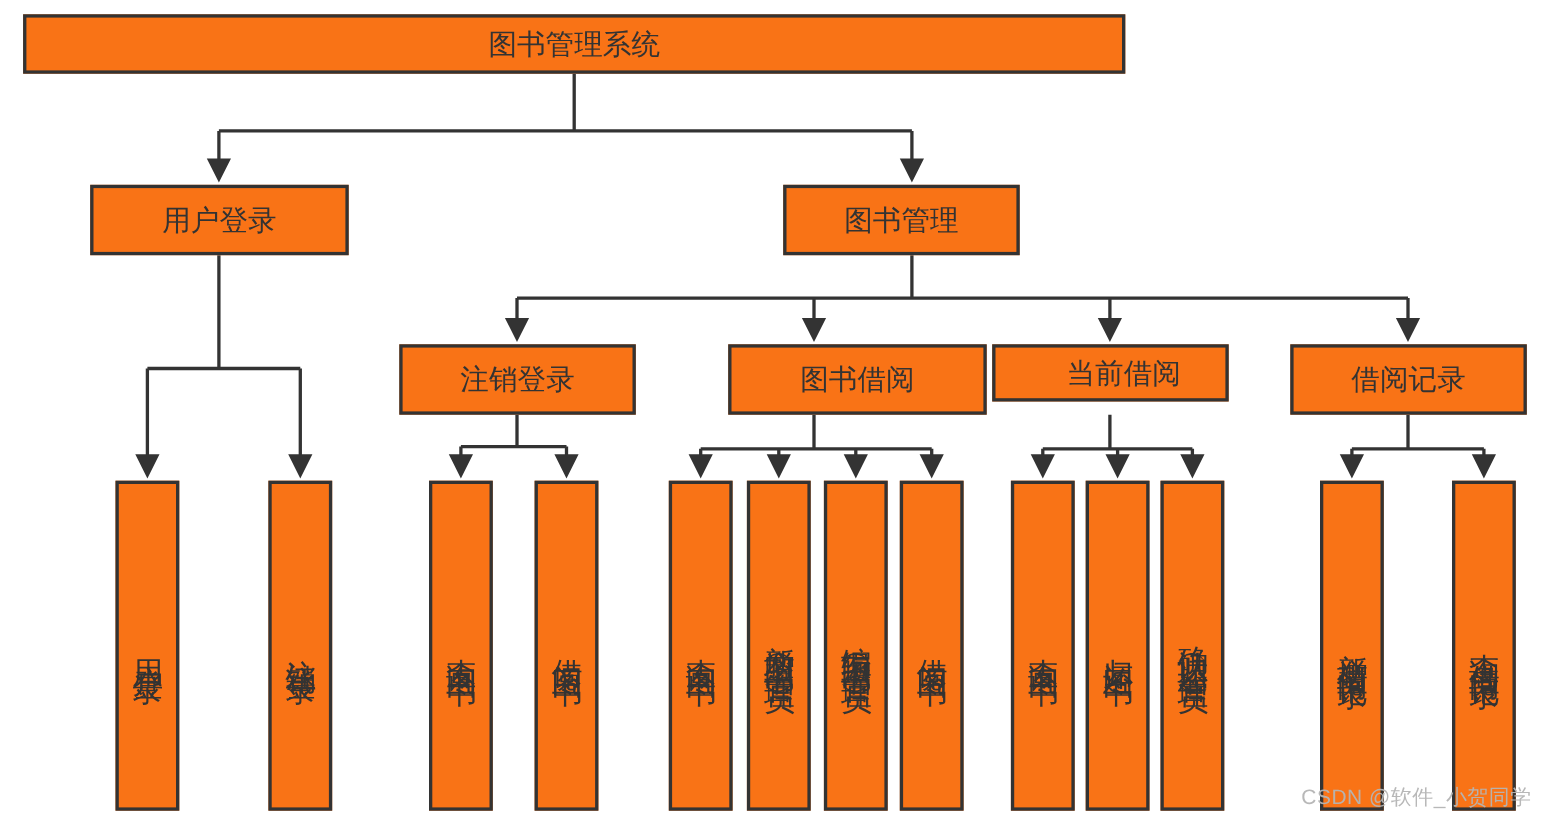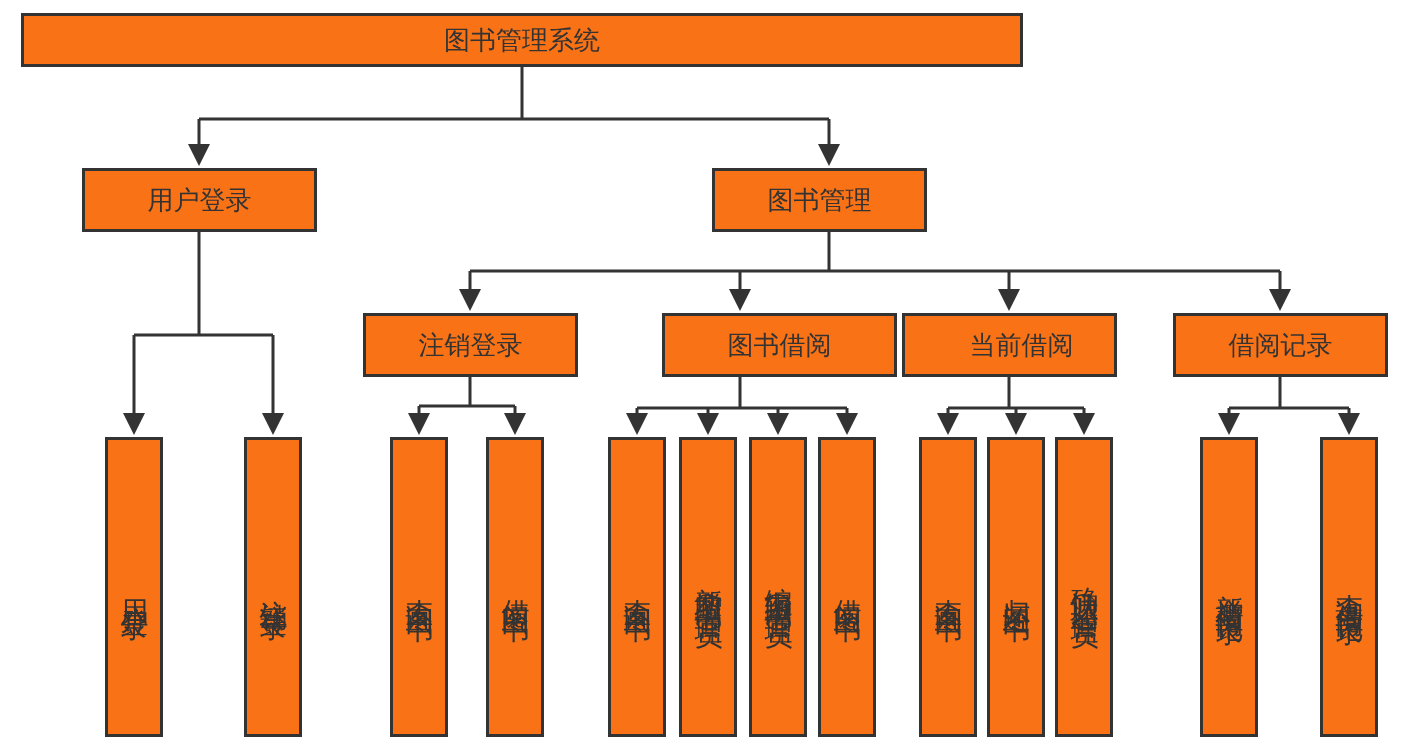--- a/index.html
+++ b/index.html
@@ -70,35 +70,36 @@
              M1218 413 h22 l-11 22 z M1338 413 h22 l-11 22 z"></path>
   </svg>
 
   <div class="node" style="left:21px; top:13px; width:1002px; height:54px;">图书管理系统</div>
 
   <div class="node" style="left:82px; top:168px; width:235px; height:64px;">用户登录</div>
   <div class="node" style="left:712px; top:168px; width:215px; height:64px;">图书管理</div>
 
   <div class="node" style="left:363px; top:313px; width:215px; height:64px;">注销登录</div>
   <div class="node" style="left:662px; top:313px; width:235px; height:64px;">图书借阅</div>
-  <div class="node" style="left:902px; top:313px; width:215px; height:64px;padding-left:24px;">当前借阅</div>
+  <div class="node" style="left:902px; top:313px; width:215px; height:52px;padding-left:24px;">当前借阅</div>
   <div class="node" style="left:1173px; top:313px; width:215px; height:64px;">借阅记录</div>
 
   <div class="node leaf" style="left:105px; top:437px; width:58px; height:300px;">用户登录</div>
   <div class="node leaf" style="left:244px; top:437px; width:58px; height:300px;">注销登录</div>
 
   <div class="node leaf" style="left:390px; top:437px; width:58px; height:300px;">查询图书</div>
   <div class="node leaf" style="left:486px; top:437px; width:58px; height:300px;">借阅图书</div>
 
   <div class="node leaf" style="left:608px; top:437px; width:58px; height:300px;">查询图书</div>
   <div class="node leaf" style="left:679px; top:437px; width:58px; height:300px;">新增图书（管理员）</div>
   <div class="node leaf" style="left:749px; top:437px; width:58px; height:300px;">编辑图书（管理员）</div>
   <div class="node leaf" style="left:818px; top:437px; width:58px; height:300px;">借阅图书</div>
 
   <div class="node leaf" style="left:919px; top:437px; width:58px; height:300px;">查询图书</div>
   <div class="node leaf" style="left:987px; top:437px; width:58px; height:300px;">归还图书</div>
   <div class="node leaf" style="left:1055px; top:437px; width:58px; height:300px;">确认归还（管理员）</div>
 
   <div class="node leaf" style="left:1200px; top:437px; width:58px; height:300px;">新增借阅记录</div>
   <div class="node leaf" style="left:1320px; top:437px; width:58px; height:300px;">查询借阅记录</div>
 
+  <div class="watermark">CSDN @软件_小贺同学</div>
 
 </div>
 
 </body></html>

